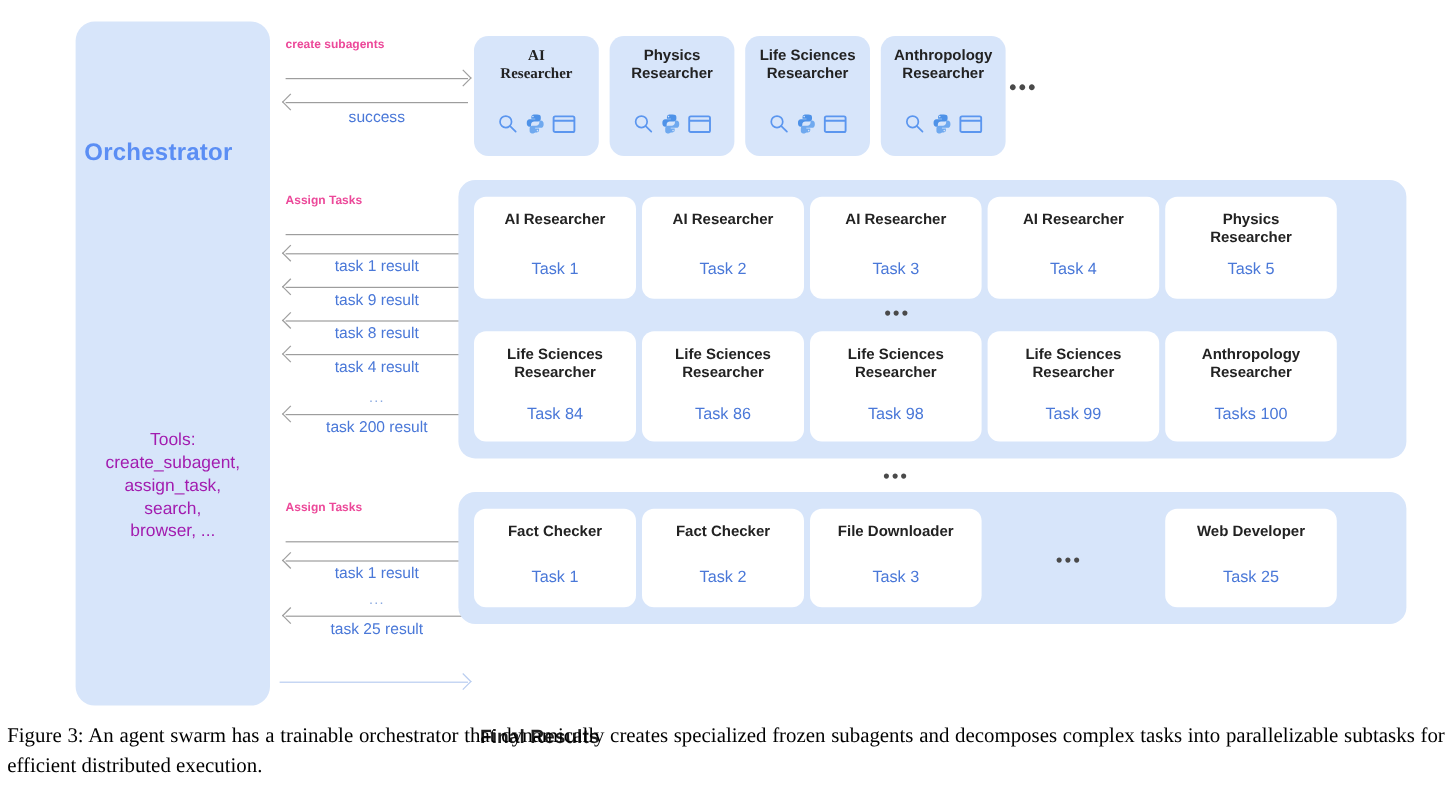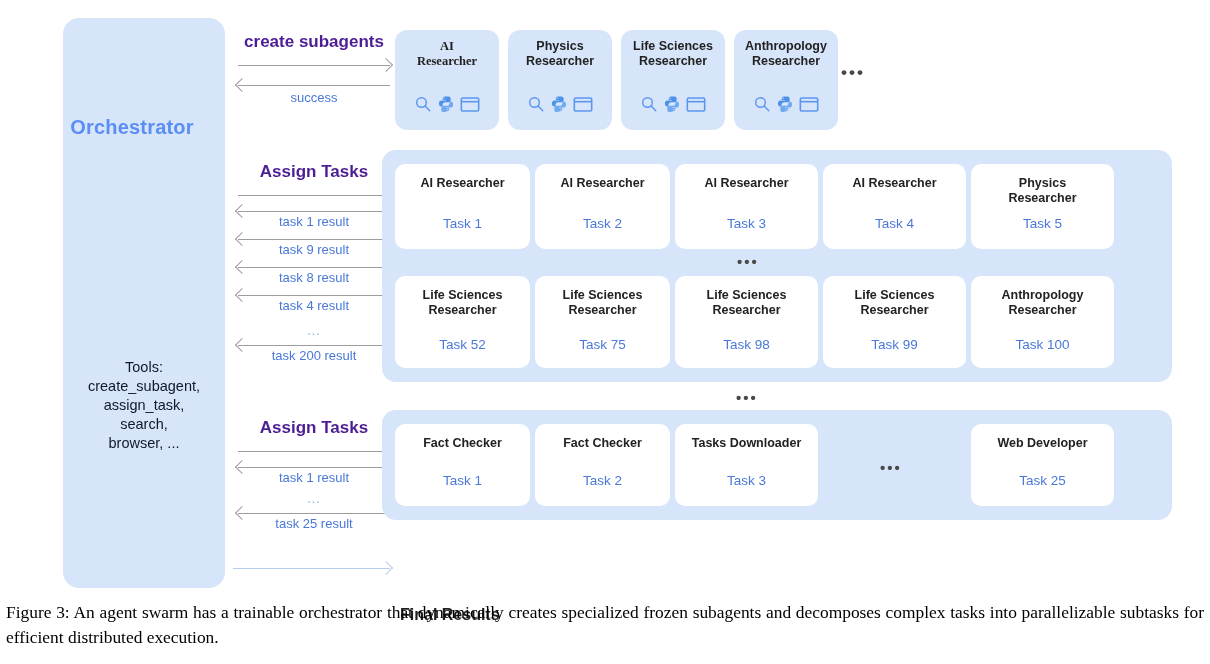--- a/index.html
+++ b/index.html
@@ -14,27 +14,27 @@
   .orchestrator{
     position:absolute;left:63px;top:18px;width:162px;height:570px;
     background:#d7e5fa;border-radius:16px;
   }
   .orch-title{
     position:absolute;left:0;top:98px;width:138px;text-align:center;
     font-size:20px;font-weight:bold;color:#5b8ef4;letter-spacing:.2px;
   }
   .orch-tools{
     position:absolute;left:0;top:340px;width:162px;text-align:center;
-    font-size:14.5px;color:#0f172a;line-height:19px;white-space:pre-line;
+    font-size:14.5px;color:#a21caf;line-height:19px;white-space:pre-line;
   }
 
   
   .msg{position:absolute;}
   .msg-title{
-    font-size:17px;font-weight:bold;color:#4c1d95;text-align:center;
+    font-size:10px;font-weight:bold;color:#ec4899;text-align:left;
     width:100%;
   }
   .arrow{position:absolute;height:10px;}
   .arrow .line{
     position:absolute;left:0;top:4.5px;height:1.4px;width:100%;
     background:#9d9d9d;
   }
   .arrow.blue .line{background:#b9cdf0;height:1.6px;}
   .arrow .head{
     position:absolute;top:0px;width:9px;height:9px;
@@ -260,41 +260,41 @@
       <div class="role" style="white-space:pre-line;">Physics
 Researcher</div>
       <div class="task">Task 5</div>
     </div>
 
     <div class="ell sm" style="left:355px;top:104px;">•••</div>
 
     <div class="task-card tall" style="left:13px;top:126px;width:135px;height:92px;">
       <div class="role" style="white-space:pre-line;">Life Sciences
 Researcher</div>
-      <div class="task">Task 52</div>
+      <div class="task">Task 84</div>
     </div>
     <div class="task-card tall" style="left:153px;top:126px;width:135px;height:92px;">
       <div class="role" style="white-space:pre-line;">Life Sciences
 Researcher</div>
-      <div class="task">Task  75</div>
+      <div class="task">Task  86</div>
     </div>
     <div class="task-card tall" style="left:293px;top:126px;width:143px;height:92px;">
       <div class="role" style="white-space:pre-line;">Life Sciences
 Researcher</div>
       <div class="task">Task 98</div>
     </div>
     <div class="task-card tall" style="left:441px;top:126px;width:143px;height:92px;">
       <div class="role" style="white-space:pre-line;">Life Sciences
 Researcher</div>
       <div class="task">Task 99</div>
     </div>
     <div class="task-card tall" style="left:589px;top:126px;width:143px;height:92px;">
       <div class="role" style="white-space:pre-line;">Anthropology
 Researcher</div>
-      <div class="task">Task 100</div>
+      <div class="task">Tasks 100</div>
     </div>
   </div>
 
   <div class="ell sm" style="left:736px;top:390px;">•••</div>
 
   <div class="msg" style="left:238px;top:418px;width:152px;height:110px;">
     <div class="msg-title">Assign Tasks</div>
     <div class="arrow right" style="left:0;top:28px;width:152px;">
       <div class="line"></div>
         <div class="head"></div>
@@ -315,21 +315,21 @@
   <div class="panel" style="left:382px;top:410px;width:790px;height:110px;">
     <div class="task-card" style="left:13px;top:14px;width:135px;height:82px;">
       <div class="role" style="white-space:pre-line;">Fact Checker</div>
       <div class="task">Task 1</div>
     </div>
     <div class="task-card" style="left:153px;top:14px;width:135px;height:82px;">
       <div class="role" style="white-space:pre-line;">Fact Checker</div>
       <div class="task">Task 2</div>
     </div>
     <div class="task-card" style="left:293px;top:14px;width:143px;height:82px;">
-      <div class="role" style="white-space:pre-line;">Tasks Downloader</div>
+      <div class="role" style="white-space:pre-line;">File Downloader</div>
       <div class="task">Task 3</div>
     </div>
     <div class="ell sm" style="left:498px;top:50px;">•••</div>
     <div class="task-card" style="left:589px;top:14px;width:143px;height:82px;">
       <div class="role" style="white-space:pre-line;">Web Developer</div>
       <div class="task">Task 25</div>
     </div>
   </div>
 
   <div class="arrow right blue" style="left:233px;top:563px;width:157px;">

